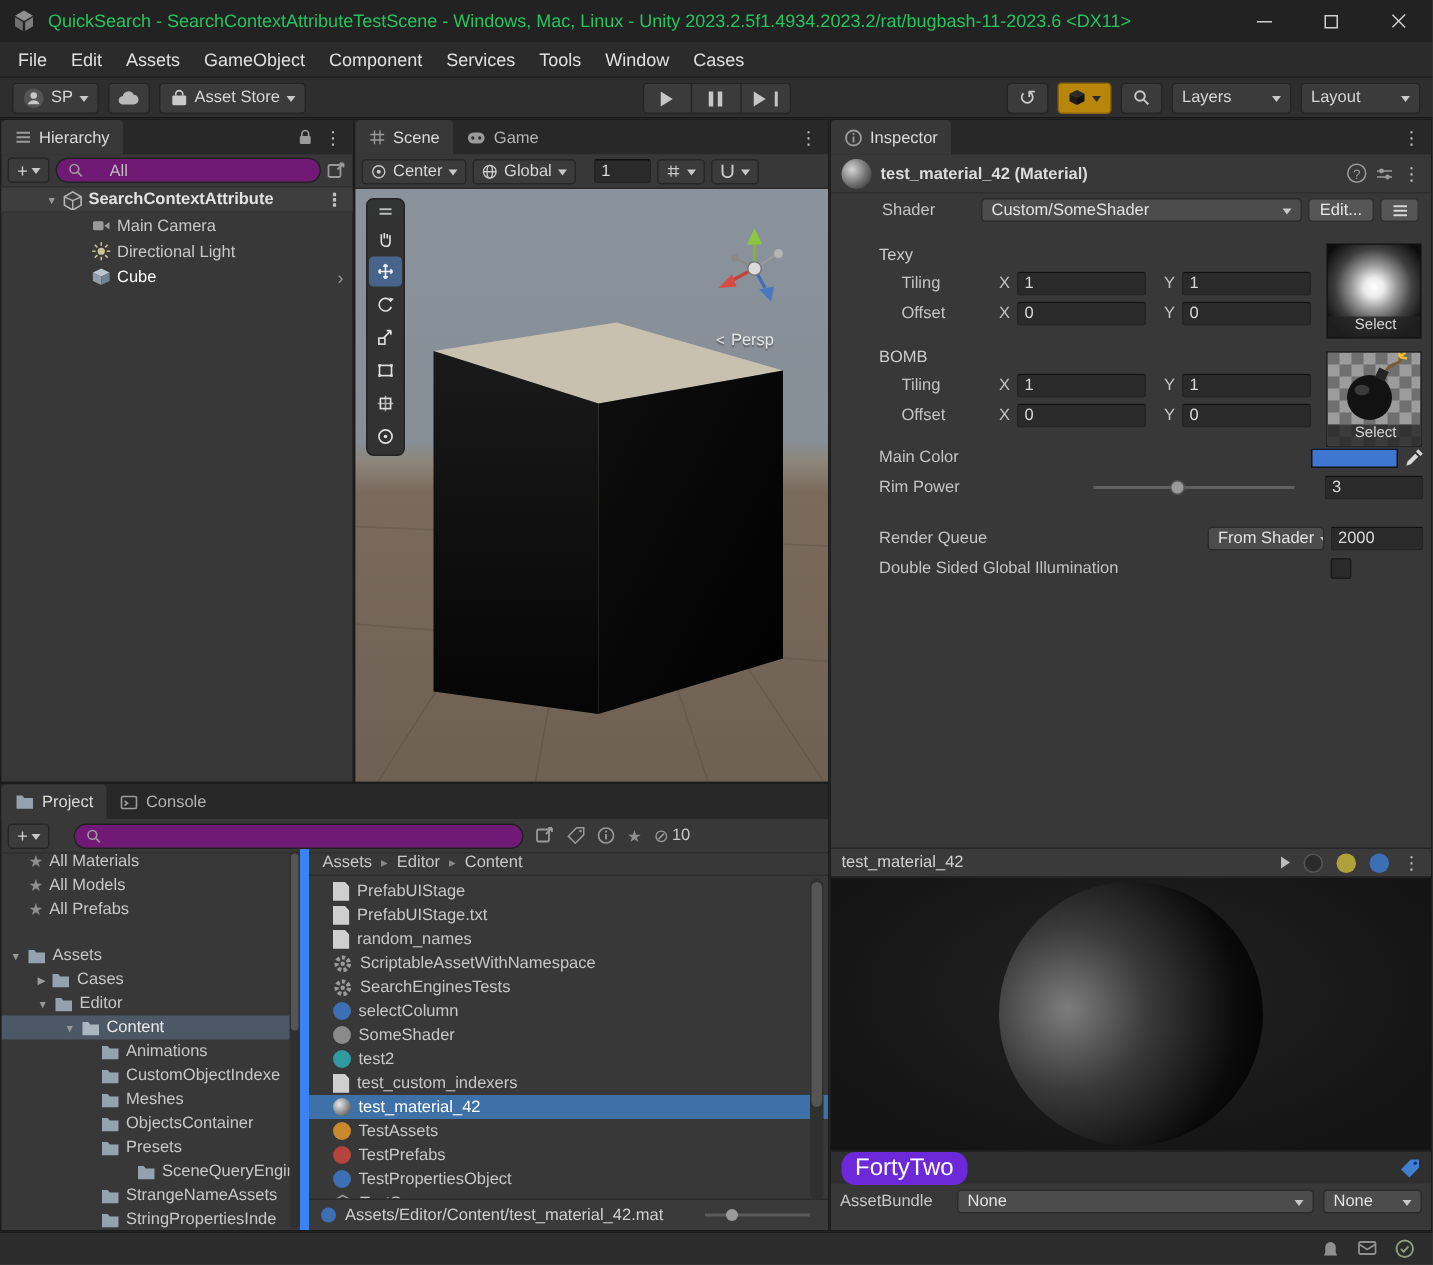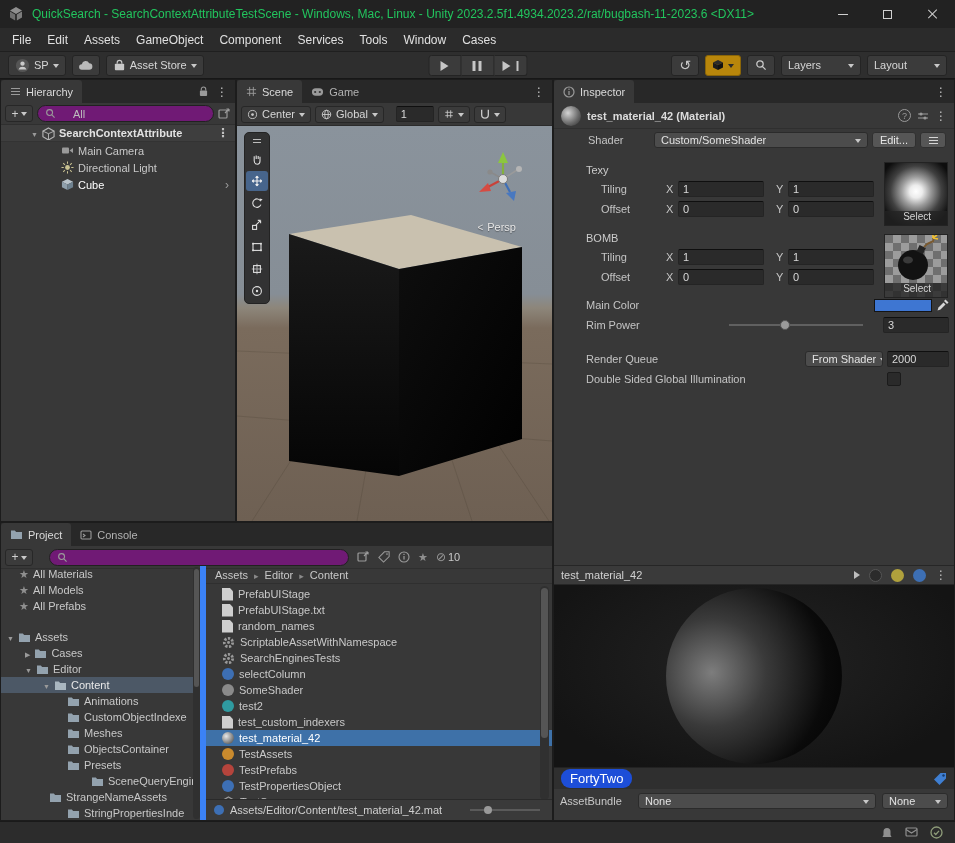--- a/index.html
+++ b/index.html
@@ -99,21 +99,21 @@
 .swatch{width:58px;height:13px;background:#3e76d2;border:1px solid #141414;margin-left:auto}
 .strack{flex:1;height:2px;background:#606060;position:relative;margin-left:32px;margin-right:20px}
 .sthumb{position:absolute;top:-4px;left:38%;width:10px;height:10px;border-radius:50%;background:#9a9a9a;border:1px solid #565656}
 .chk{width:14px;height:14px;background:#2a2a2a;border:1px solid #1b1b1b;border-radius:2px;margin-left:auto;margin-right:53px}
 .ifill{height:176px}
 .pvhdr{height:20px;background:#3a3a3a;border-top:1px solid #262626;border-bottom:1px solid #262626;display:flex;align-items:center;gap:9px;padding:0 7px;color:#d2d2d2}
 .pvhdr .title{flex:1;white-space:nowrap;overflow:hidden}
 .pvarea{height:182px;background:radial-gradient(ellipse at 50% 42%,#232323,#141414 80%);position:relative}
 .pvsphere{position:absolute;left:50%;top:50%;transform:translate(-50%,-50%);width:176px;height:176px;border-radius:50%;background:radial-gradient(circle at 26% 48%,#7d7d7d,#3a3a3a 34%,#0a0a0a 72%,#000)}
 .tagrow{height:22px;background:#2f2f2f;border-top:1px solid #222;display:flex;align-items:center;padding:0 7px}
-.tagpill{background:#1d4ed8;color:#fff;border-radius:9px;padding:2px 9px;font-size:13px}
+.tagpill{background:#6d28d9;color:#fff;border-radius:9px;padding:2px 9px;font-size:16px}
 .bundlerow{height:24px;display:flex;align-items:center;gap:6px;padding:0 6px}
 .ptri{width:0;height:0;border-left:6px solid #bdbdbd;border-top:4px solid transparent;border-bottom:4px solid transparent}
 .ball{width:13px;height:13px;border-radius:50%;flex:none}
 .ball.dk{background:#2b2b2b;border:1px solid #555}
 .ball.bl{background:#3d6fb4}
 .ball.yl{background:#b0a13c}
 
 #ptoolbar{height:23px;display:flex;align-items:center;gap:8px;padding:0 4px;border-bottom:1px solid #2f2f2f}
 #ptree{position:absolute;left:0;top:43px;width:205px;bottom:0;overflow:hidden;border-right:6px solid #3b82f6}
 #plist{position:absolute;left:205px;top:43px;right:0;bottom:0;overflow:hidden}
@@ -797,21 +797,21 @@
           <path d="M1 1.5h4.2l1.4 1.8H13V11H1z" fill="#93a2ae"></path>
         </svg>
         <span>Presets</span>
       </div>
     <div class="trow" style="padding-left:90px">
         <svg class="fic" width="13" height="11" viewBox="0 0 14 12">
           <path d="M1 1.5h4.2l1.4 1.8H13V11H1z" fill="#93a2ae"></path>
         </svg>
         <span>SceneQueryEngineTe</span>
       </div>
-    <div class="trow" style="padding-left:48px">
+    <div class="trow" style="padding-left:66px">
         <svg class="fic" width="13" height="11" viewBox="0 0 14 12">
           <path d="M1 1.5h4.2l1.4 1.8H13V11H1z" fill="#93a2ae"></path>
         </svg>
         <span>StrangeNameAssets</span>
       </div>
     <div class="trow" style="padding-left:66px">
         <svg class="fic" width="13" height="11" viewBox="0 0 14 12">
           <path d="M1 1.5h4.2l1.4 1.8H13V11H1z" fill="#93a2ae"></path>
         </svg>
         <span>StringPropertiesInde</span>

